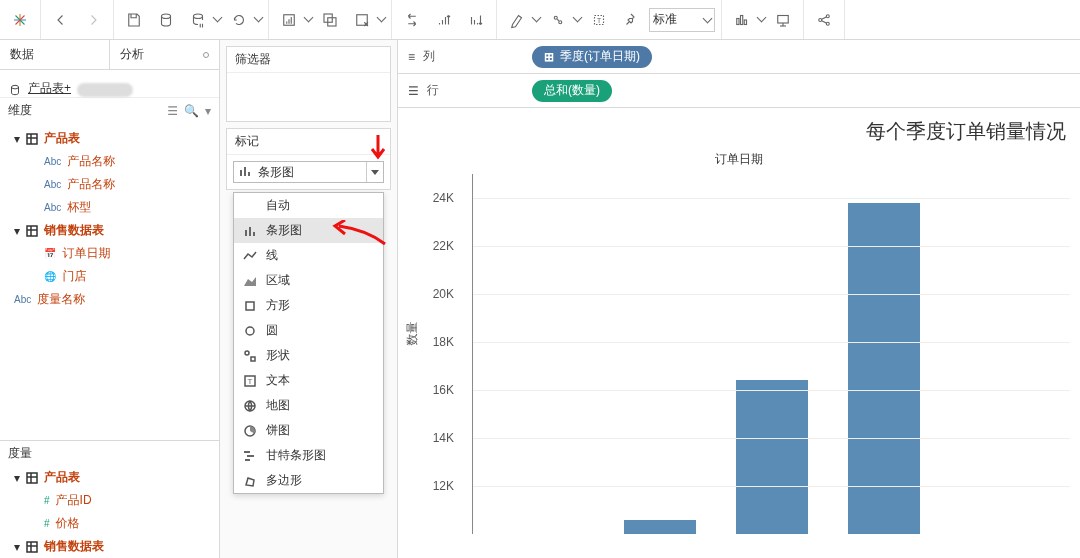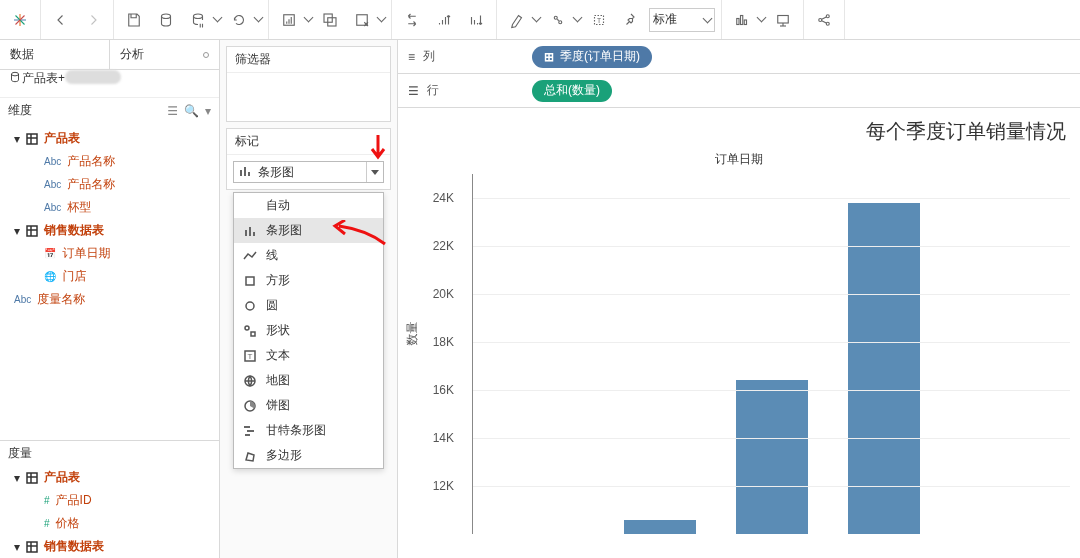--- a/index.html
+++ b/index.html
@@ -13,21 +13,21 @@
   .tb-select { height: 24px; border: 1px solid #ccc; background: #fff; display: flex; align-items: center; padding: 0 3px; gap: 6px; font-size: 12px; min-width: 66px; }
   .tb-select .dd-caret{margin-top:-2px;}
   
   .main { display: flex; height: calc(558px - 40px); }
   
   .lp { width: 220px; border-right: 1px solid #d9d9d9; display: flex; flex-direction: column; }
   .lp-tabs { display: flex; border-bottom: 1px solid #d9d9d9; height: 30px; align-items: stretch; }
   .lp-tab { flex: 1; display: flex; align-items: center; padding: 0 10px; font-size: 12px; cursor: pointer; }
   .lp-tab.active { font-weight: normal; }
   .lp-tab .tiny-circle { width: 6px; height: 6px; border: 1px solid #999; border-radius: 50%; margin-left: auto; }
-  .lp-ds { height: 28px; display: flex; align-items: flex-start; padding: 0 8px; border-bottom: 1px solid #eee; }
+  .lp-ds { height: 28px; display: flex; align-items: flex-end; padding: 0 8px; gap: 6px; border-bottom: 1px solid #eee; text-decoration: underline; }
   .lp-section { padding: 4px 0; overflow-y: auto; }
   .lp-sec-head { display: flex; align-items: center; padding: 4px 8px; font-size: 12px; color: #333; }
   .lp-sec-head .ico-group { margin-left: auto; display: flex; gap: 6px; color: #888; }
   .lp-field { display: flex; align-items: center; padding: 3px 8px 3px 14px; gap: 6px; font-size: 12px; cursor: pointer; }
   .lp-field.indent2 { padding-left: 44px; }
   .lp-field .type { font-size: 10px; }
   .lp-field .blue { color: #4e79a7; }
   .lp-field .green{ color:#1aa179;}
   .lp-field .label { color: #c2410c; }
   .lp-field.bold .label { font-weight: bold; }
@@ -400,20 +400,28 @@
               <span class="dm-icon">
                 <svg width="14" height="14">
                   <path class="strk" d="M1 10 L5 5 L9 8 L13 3"></path>
                 </svg>
               </span>
               <span>线</span>
             </div>
           <div class="dm-item">
               <span class="dm-icon">
                 <svg width="14" height="14">
+                  <path d="M1 12 L5 5 L9 8 L13 3 L13 12 Z" fill="#888"></path>
+                </svg>
+              </span>
+              <span>区域</span>
+            </div>
+          <div class="dm-item">
+              <span class="dm-icon">
+                <svg width="14" height="14">
                   <rect class="strk" x="3" y="3" width="8" height="8"></rect>
                 </svg>
               </span>
               <span>方形</span>
             </div>
           <div class="dm-item">
               <span class="dm-icon">
                 <svg width="14" height="14">
                   <circle class="strk" cx="7" cy="7" r="4"></circle>
                 </svg>

